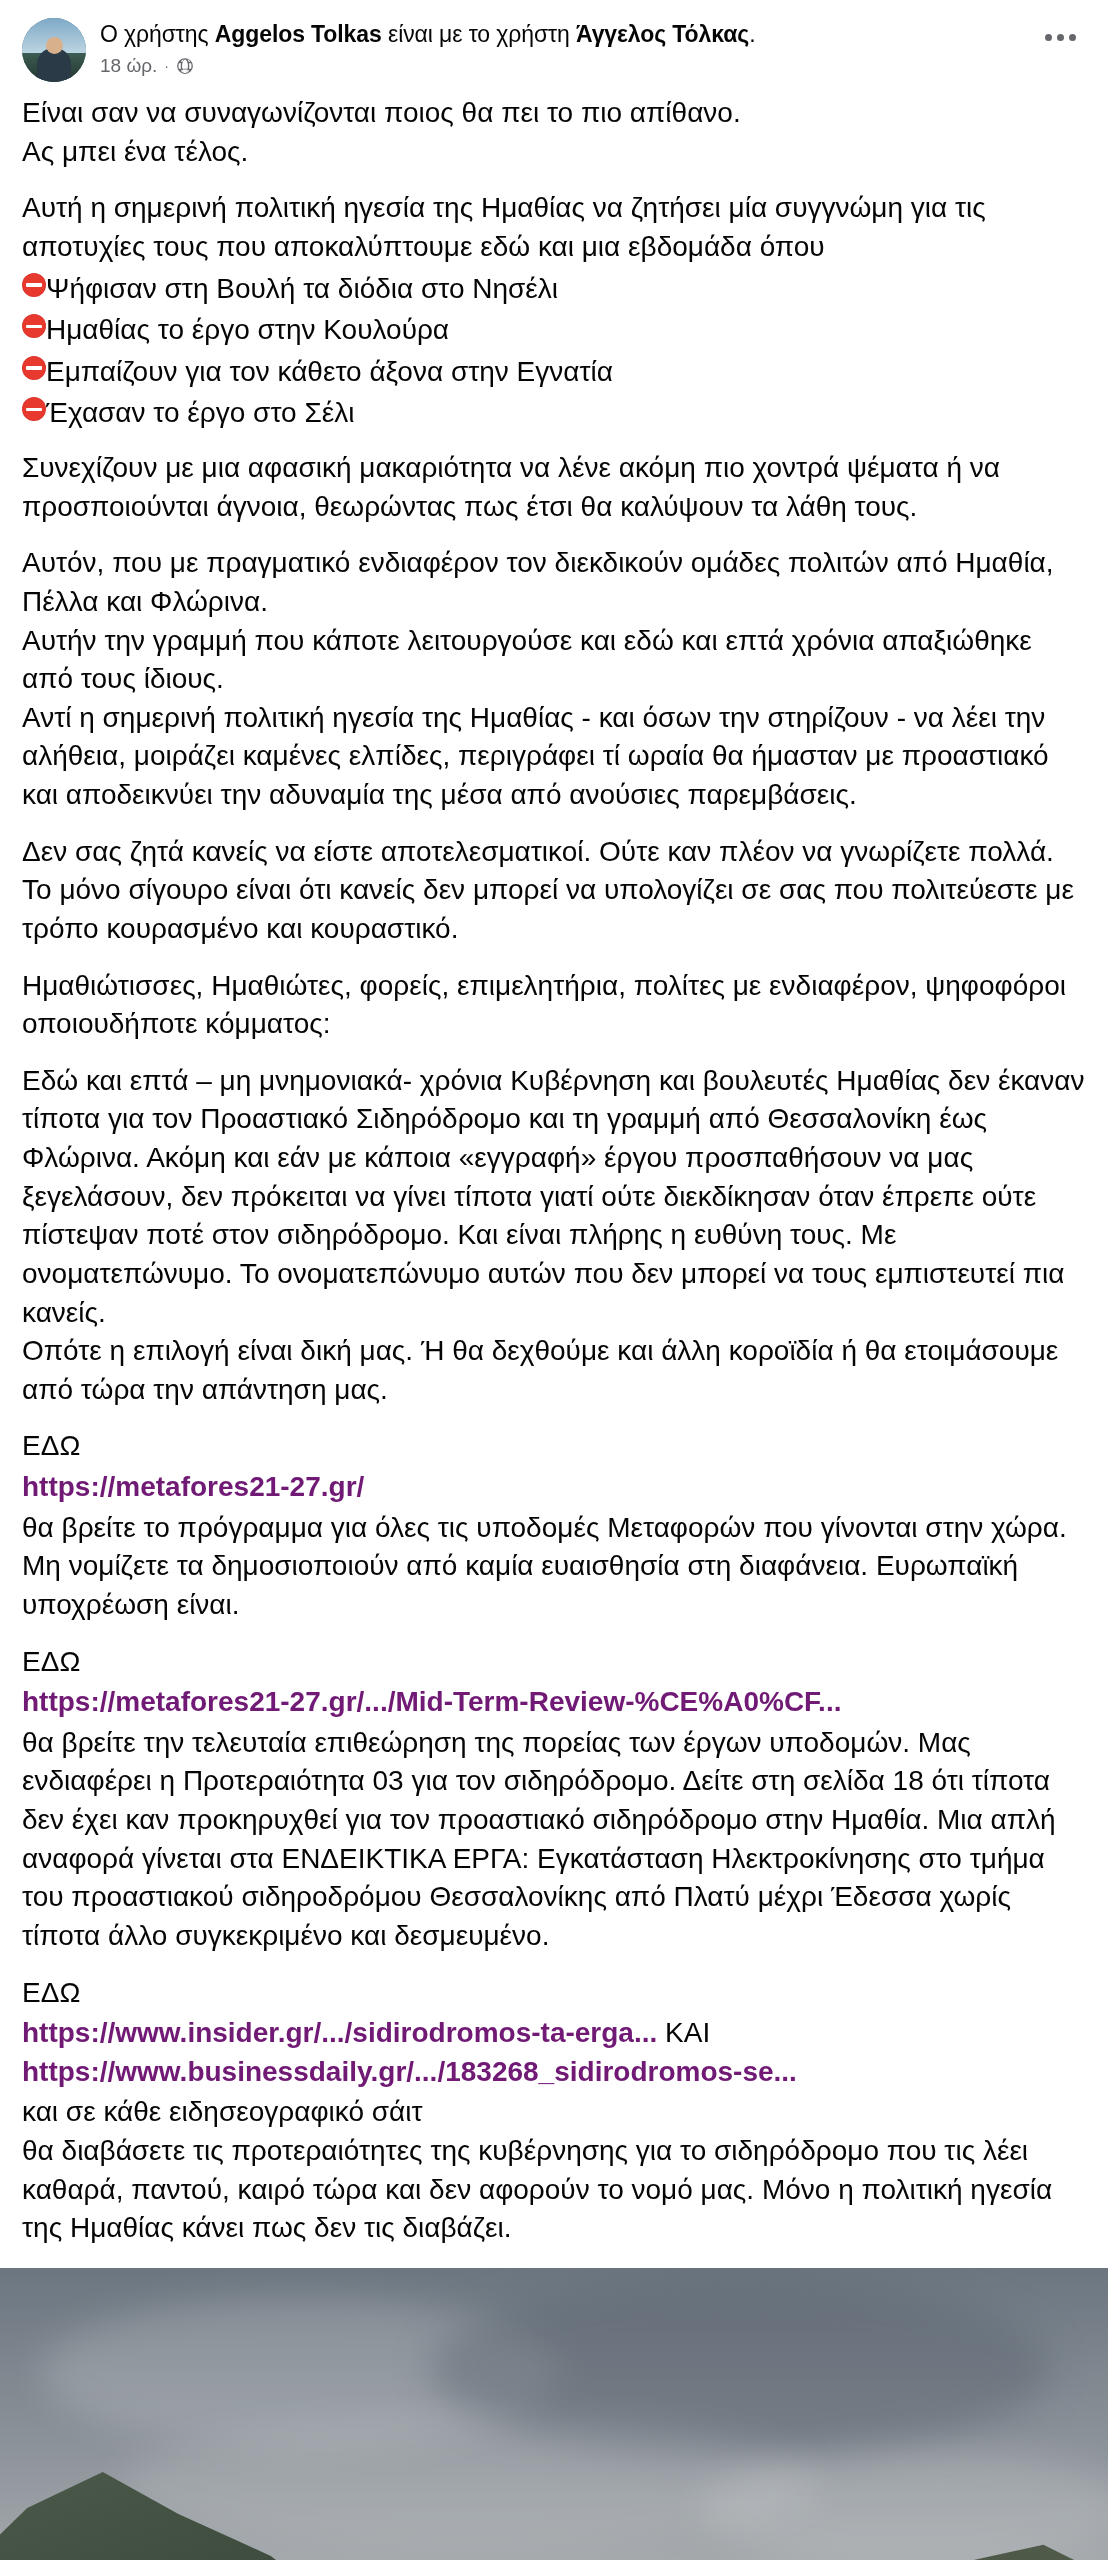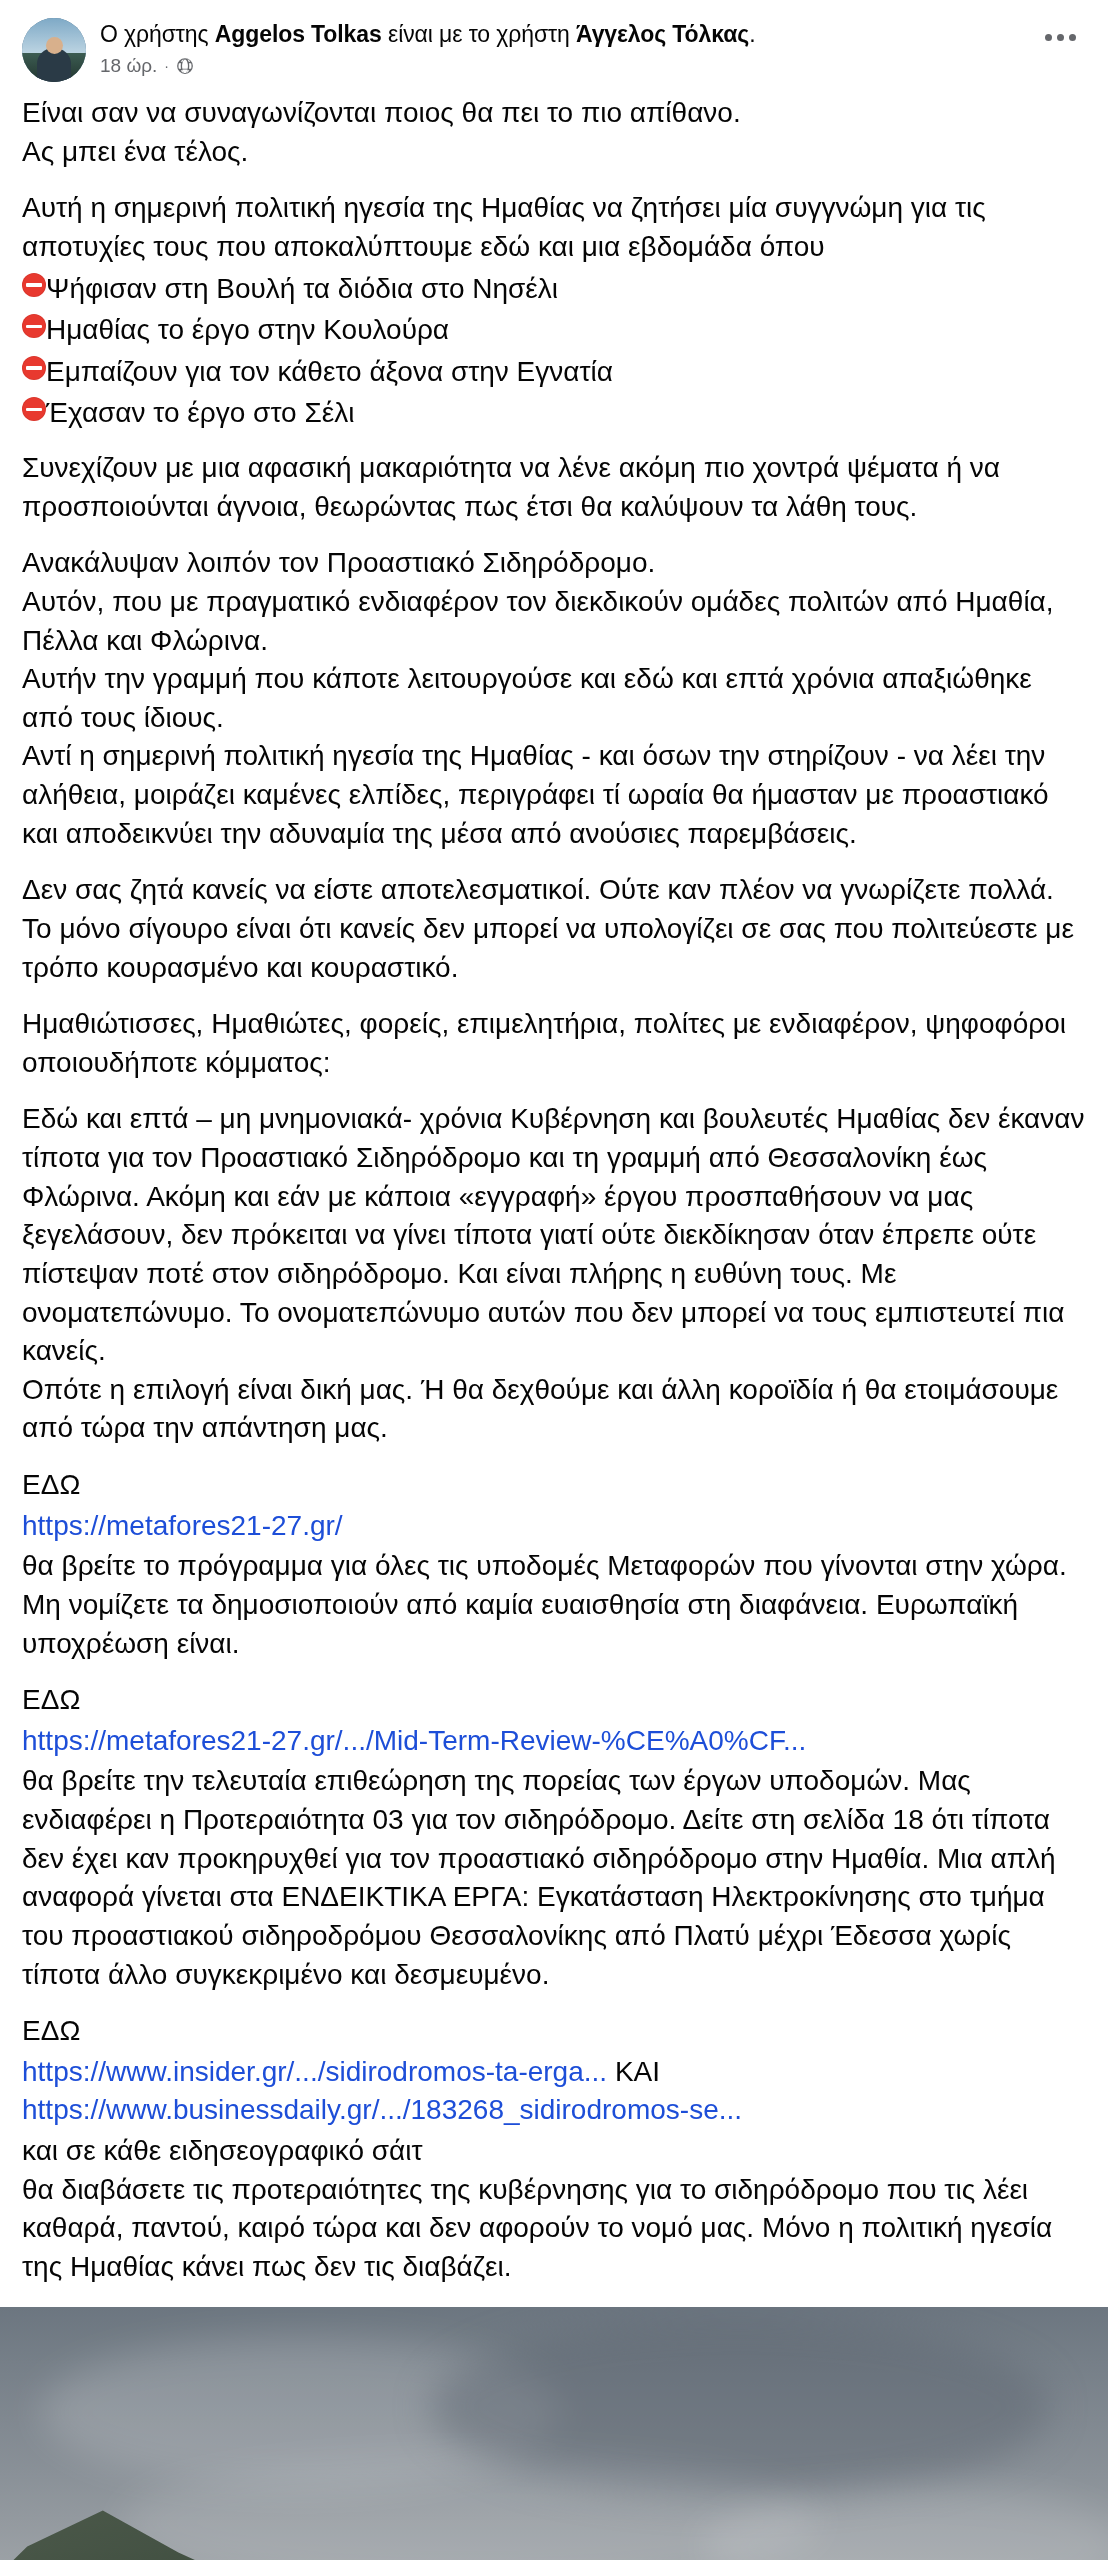--- a/index.html
+++ b/index.html
@@ -153,22 +153,22 @@
     content: "";
     position: absolute;
     left: 4px;
     right: 4px;
     top: 10.5px;
     height: 3.5px;
     background: #ffffff;
     border-radius: 1px;
   }
   .link {
-    color: #1d4ed8;
-    font-weight: normal;
+    color: #701a75;
+    font-weight: bold;
     text-decoration: none;
     cursor: pointer;
     word-break: break-all;
   }
   .label-edw { margin: 0 0 2px 0; }
   
   .post-photo {
     margin-top: 20px;
     width: 1108px;
     height: 853px;
@@ -402,21 +402,20 @@
         <span class="no-entry"></span>
         <span>Έχασαν το έργο στο Σέλι</span>
       </div>
     </div>
 
     <p class="para" style="margin-top:16px;">
       <span class="line">Συνεχίζουν με μια αφασική μακαριότητα να λένε ακόμη πιο χοντρά ψέματα ή να προσποιούνται άγνοια, θεωρώντας πως έτσι θα καλύψουν τα λάθη τους.</span>
     </p>
 
     <p class="para">
-      <span class="line">Ανακάλυψαν λοιπόν τον Προαστιακό Σιδηρόδρομο.</span>
       <span class="line">Αυτόν, που με πραγματικό ενδιαφέρον τον διεκδικούν ομάδες πολιτών από Ημαθία, Πέλλα και Φλώρινα.</span>
       <span class="line">Αυτήν την γραμμή που κάποτε λειτουργούσε και εδώ και επτά χρόνια απαξιώθηκε από τους ίδιους.</span>
       <span class="line">Αντί η σημερινή πολιτική ηγεσία της Ημαθίας - και όσων την στηρίζουν - να λέει την αλήθεια, μοιράζει καμένες ελπίδες, περιγράφει τί ωραία θα ήμασταν με προαστιακό και αποδεικνύει την αδυναμία της μέσα από ανούσιες παρεμβάσεις.</span>
     </p>
 
     <p class="para">
       <span class="line">Δεν σας ζητά κανείς να είστε αποτελεσματικοί. Ούτε καν πλέον να γνωρίζετε πολλά. Το μόνο σίγουρο είναι ότι κανείς δεν μπορεί να υπολογίζει σε σας που πολιτεύεστε με τρόπο κουρασμένο και κουραστικό.</span>
     </p>
 
     <p class="para">

